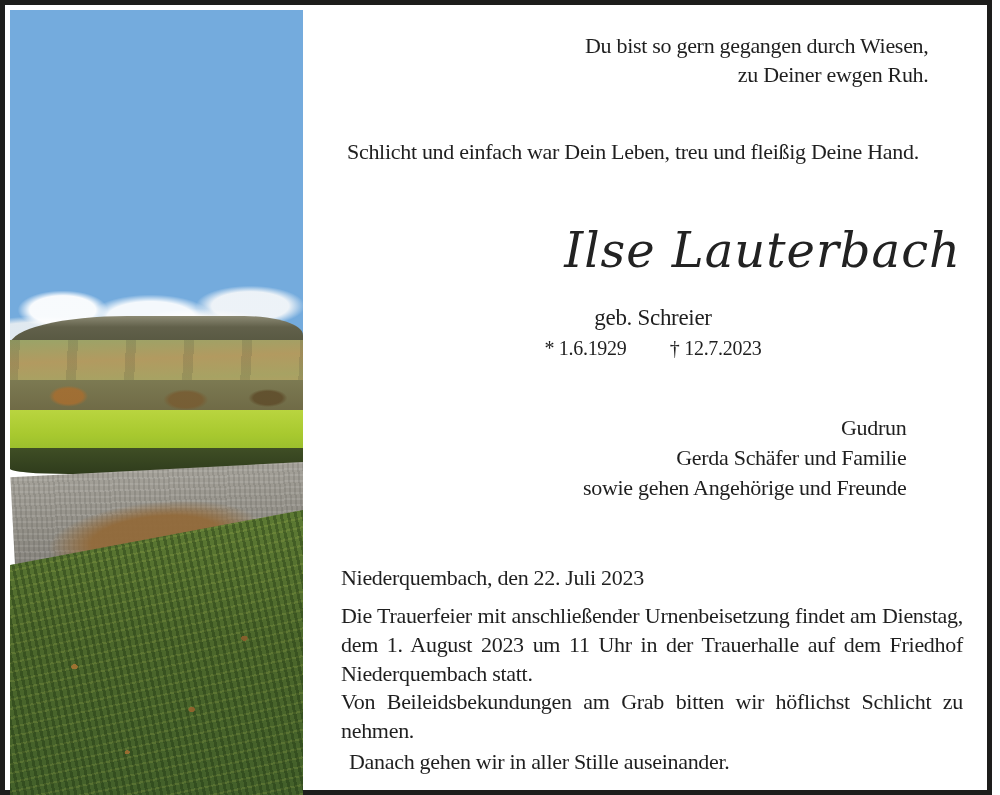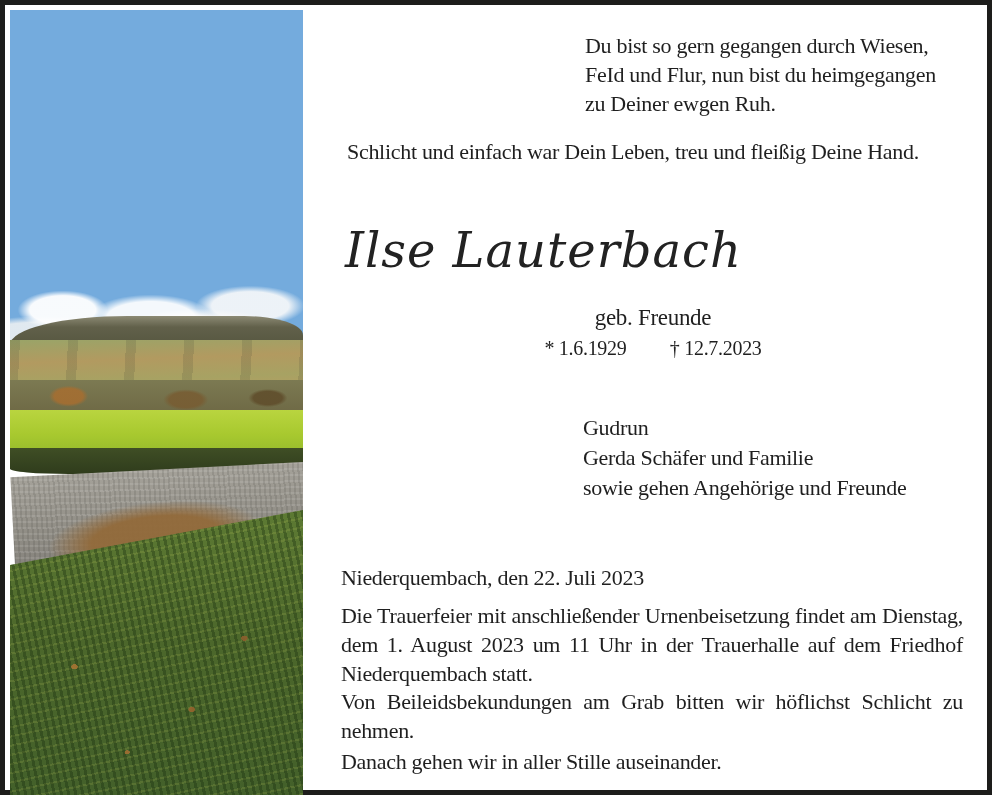--- a/index.html
+++ b/index.html
@@ -55,35 +55,35 @@
        background:
         radial-gradient(5px 4px at 22% 55%, rgba(165,115,50,.9) 0 60%, rgba(0,0,0,0) 70%),
         radial-gradient(5px 4px at 62% 70%, rgba(150,100,45,.9) 0 60%, rgba(0,0,0,0) 70%),
         radial-gradient(4px 3px at 40% 85%, rgba(160,110,50,.9) 0 60%, rgba(0,0,0,0) 70%),
         radial-gradient(5px 4px at 80% 45%, rgba(140,95,45,.9) 0 60%, rgba(0,0,0,0) 70%),
         repeating-linear-gradient(78deg, rgba(15,35,8,.30) 0 3px, rgba(0,0,0,0) 3px 7px),
         repeating-linear-gradient(-12deg, rgba(190,200,90,.16) 0 2px, rgba(0,0,0,0) 2px 9px),
         linear-gradient(180deg,#5d7a33 0%,#4c672b 45%,#43602a 100%);}
 
   
-  .tblock{position:absolute;font-size:22px;line-height:29px;letter-spacing:-0.3px;}
+  .tblock{position:absolute;font-size:22px;line-height:29px;letter-spacing:-0.3px;text-align:right;}
   .verse1{left:580px;top:26px;}
   .verse2{left:342px;top:116px;line-height:30px;margin-top:16px;}
   .name{left:340px;top:203px;width:616px;
         font-family:"DejaVu Serif",serif;font-style:italic;font-weight:400;
         font-size:48px;line-height:84px;letter-spacing:1px;color:#222;}
   .maiden{left:340px;top:299px;width:616px;text-align:center;font-size:23px;line-height:28px;}
   .dates{left:340px;top:328px;width:616px;text-align:center;font-size:20px;line-height:30px;}
   .dates .gap{display:inline-block;width:34px;}
   .mourners{left:578px;top:408px;line-height:30px;}
   .placedate{left:336px;top:558px;}
   .para{left:336px;width:622px;text-align:justify;}
   .para1{top:596px;}
   .para2{top:682px;}
-  .para3{top:742px;text-align:left;}
+  .para3{top:742px;text-align:left;margin-left:8px;}
 </style>
 </head>
 <body>
 
 <div class="page">
   <div class="frame">
 
     <div class="photo" role="img" aria-label="Herbstliche Landschaft: blauer Himmel mit Schleierwolken, bewaldeter Hoehenzug, Felder, leuchtend gruener Acker, Feldweg und Wiese im Vordergrund">
       <div class="sky"></div>
       <div class="cloud-band"></div>
@@ -92,31 +92,30 @@
       <div class="tree-band"></div>
       <div class="bright-field"></div>
       <div class="hedge"></div>
       <div class="road"></div>
       <div class="dirt-patch"></div>
       <div class="grass"></div>
     </div>
 
     <div class="tblock verse1">
       <div>Du bist so gern gegangen durch Wiesen,</div>
-      <div>FeId und Flur, nun bist du heimgegangen</div>
       <div>zu Deiner ewgen Ruh.</div>
     </div>
 
     <div class="tblock verse2">
       <div>Schlicht und einfach war Dein Leben, treu und fleißig Deine Hand.</div>
     </div>
 
     <div class="tblock name">Ilse Lauterbach</div>
 
-    <div class="tblock maiden">geb. Freunde</div>
+    <div class="tblock maiden">geb. Schreier</div>
 
     <div class="tblock dates">
       <span>*</span>
       <span>1.6.1929</span>
       <span class="gap"></span>
       <span>†</span>
       <span>12.7.2023</span>
     </div>
 
     <div class="tblock mourners">

